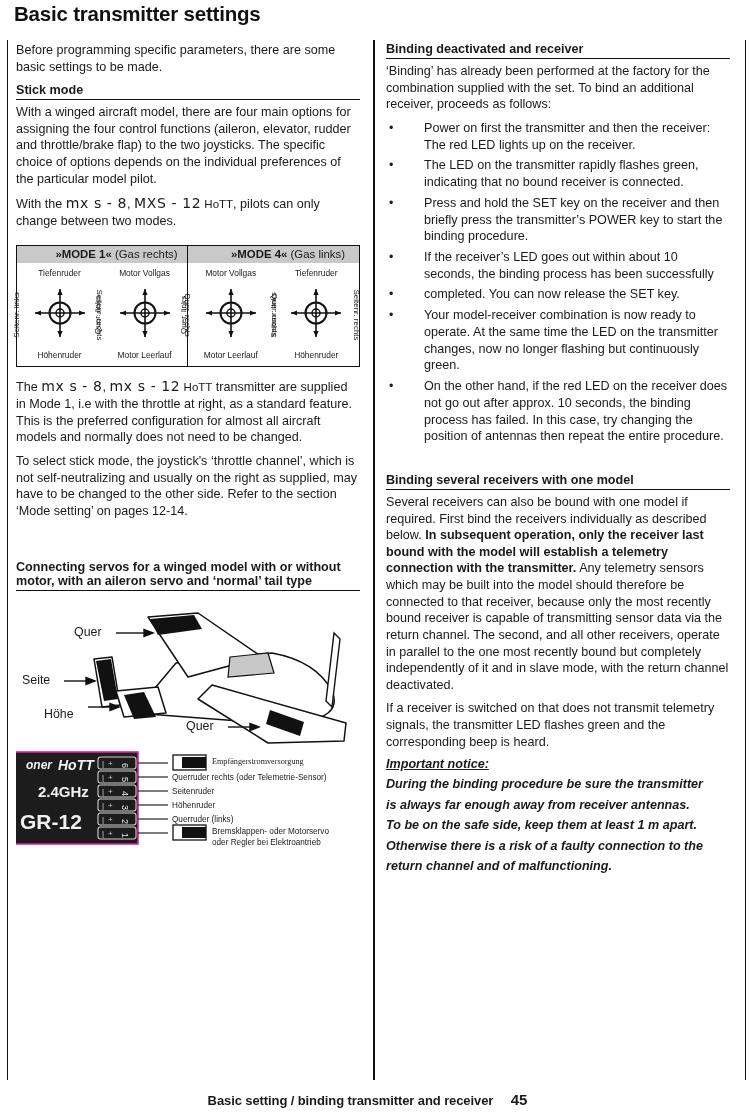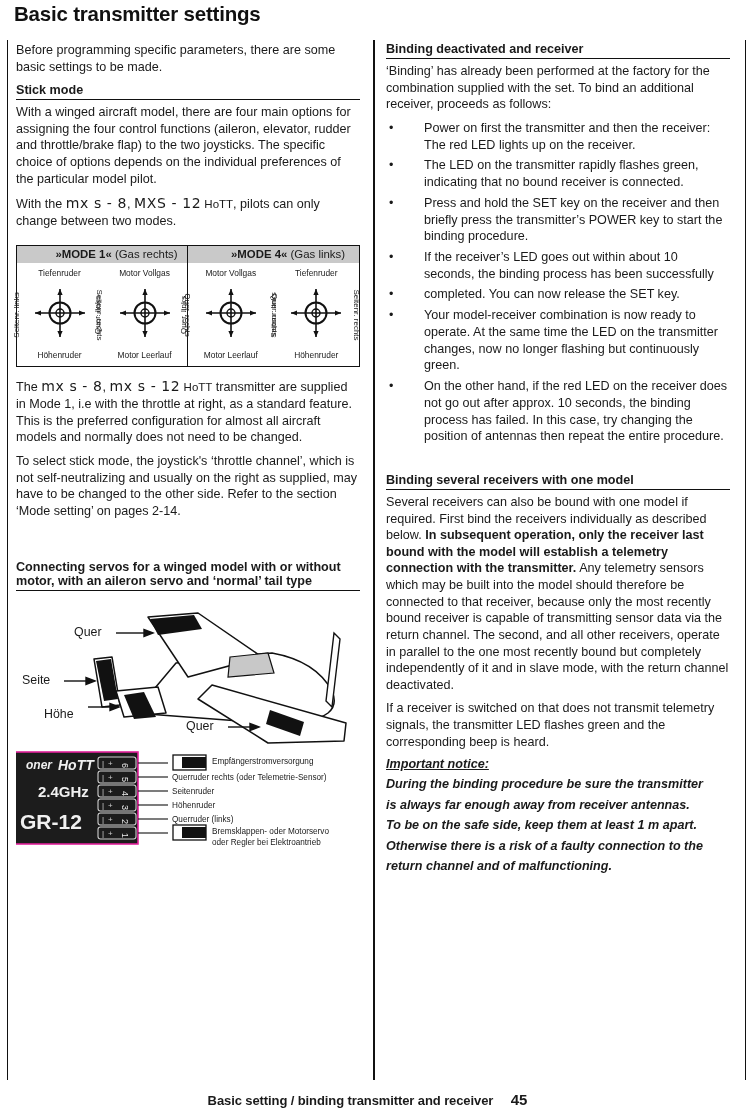--- a/index.html
+++ b/index.html
@@ -293,21 +293,21 @@
                 </svg>
               </div>
             </div>
           </div>
         </div>
       </div>
     </div>
 
     <p><span>The </span><span class="model-name">mx s - 8</span><span>, </span><span class="model-name">mx s - 12</span><span class="hott">&nbsp;</span><span class="hott">HoTT</span><span> transmitter are supplied in Mode 1, i.e with the throttle at right, as a standard feature. This is the preferred configuration for almost all aircraft models and normally does not need to be changed.</span></p>
 
-    <p>To select stick mode, the joystick's ‘throttle channel’, which is not self-neutralizing and usually on the right as supplied, may have to be changed to the other side. Refer to the section ‘Mode setting’ on pages 2-14.</p>
+    <p>To select stick mode, the joystick's ‘throttle channel’, which is not self-neutralizing and usually on the right as supplied, may have to be changed to the other side. Refer to the section ‘Mode setting’ on pages 12-14.</p>
 
     <div class="gap-lg"></div>
 
     <h2 class="sub">Connecting servos for a winged model with or without motor, with an aileron servo and ‘normal’ tail type</h2>
     <hr class="hr-thick">
 
     <div class="plane-fig">
       <svg width="344" height="150" viewBox="0 0 344 150">
         <g fill="#ffffff" stroke="#111" stroke-width="1.5" stroke-linejoin="round">
 
@@ -401,21 +401,21 @@
           <line x1="122" y1="84" x2="152" y2="84"></line>
         </g>
 
         <g>
           <rect x="157" y="6" width="33" height="15" fill="#fff" stroke="#111" stroke-width="1.3"></rect>
           <rect x="166" y="8" width="24" height="11" fill="#111"></rect>
           <rect x="157" y="76" width="33" height="15" fill="#fff" stroke="#111" stroke-width="1.3"></rect>
           <rect x="166" y="78" width="24" height="11" fill="#111"></rect>
         </g>
       </svg>
-      <div class="rx-callout" style="left:196px; top:8px;">Empfängerstromversorgung</div>
+      <div class="rx-callout" style="left:196px; top:8px;font-family:Liberation Serif, serif;">Empfängerstromversorgung</div>
       <div class="rx-callout" style="left:156px; top:24px;">Querruder rechts (oder Telemetrie-Sensor)</div>
       <div class="rx-callout" style="left:156px; top:38px;">Seitenruder</div>
       <div class="rx-callout" style="left:156px; top:52px;">Höhenruder</div>
       <div class="rx-callout" style="left:156px; top:66px;">Querruder (links)</div>
       <div class="rx-callout" style="left:196px; top:78px;">Bremsklappen- oder Motorservo</div>
       <div class="rx-callout" style="left:196px; top:89px;">oder Regler bei Elektroantrieb</div>
     </div>
 
   </div>
 

